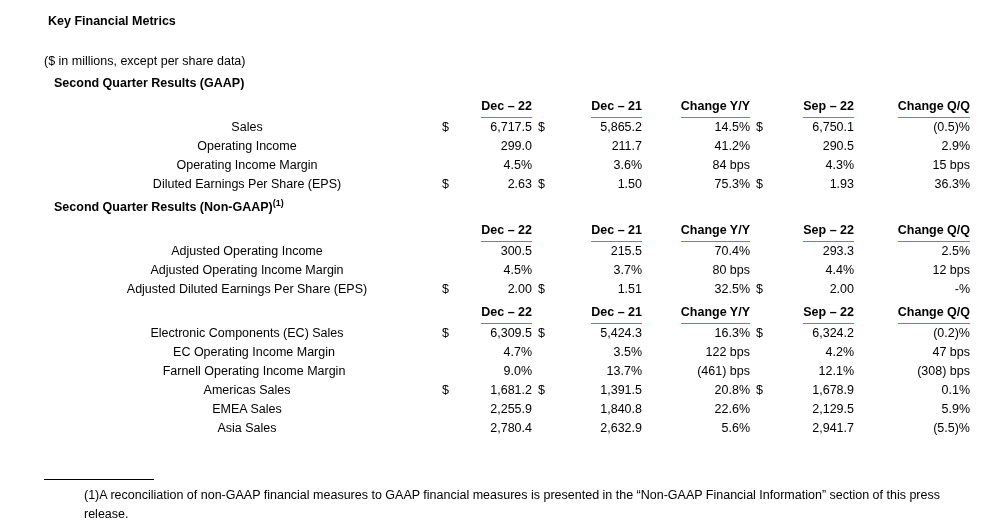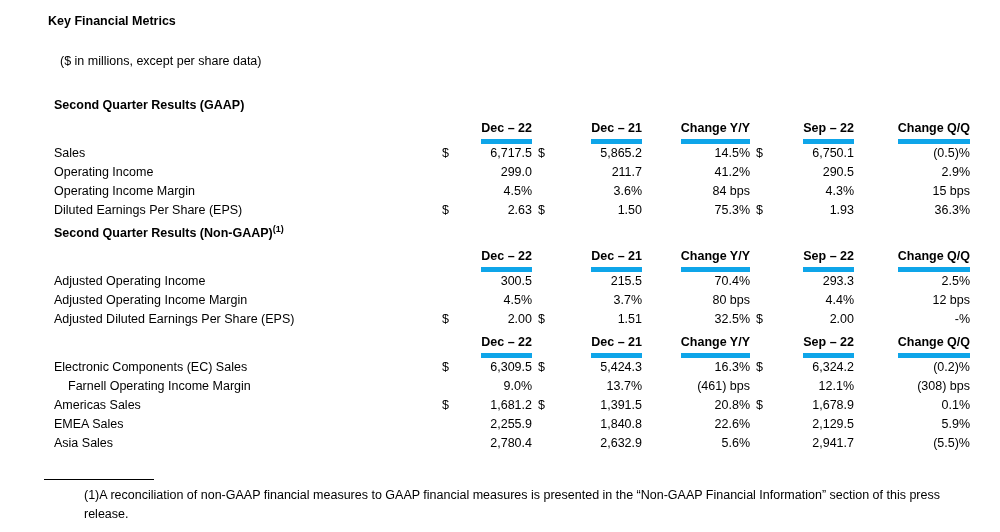--- a/index.html
+++ b/index.html
@@ -22,26 +22,26 @@
     box-sizing: border-box;
     padding: 10px 22px 0 40px;
   }
   .title {
     font-weight: bold;
     font-size: 12.5px;
     margin: 4px 0 0 8px;
   }
   .units {
     font-size: 12.5px;
-    margin: 26px 0 0 20px;
+    margin: 26px 0 0 4px;
   }
   table.fin {
     width: 100%;
     border-collapse: collapse;
-    margin-top: 28px;
+    margin-top: 6px;
     table-layout: fixed;
   }
   table.fin td {
     padding: 0;
     font-size: 12.5px;
     line-height: 19px;
     vertical-align: bottom;
     white-space: nowrap;
   }
   
@@ -58,31 +58,32 @@
   .section-head {
     font-weight: bold;
     padding-left: 14px !important;
   }
   .sup {
     font-size: 9px;
     vertical-align: super;
   }
   .rowlabel {
     padding-left: 14px !important;
+    text-align: center;
   }
   .rowlabel.indent {
     padding-left: 28px !important;
   }
   .colhead {
     font-weight: bold;
     text-align: right;
     padding-right: 4px !important;
   }
   .colhead .ul {
-    border-bottom: 5px solid #0ea5e9;
+    border-bottom: 1px solid #0ea5e9;
     padding-bottom: 1px;
     display: inline-block;
   }
   .num {
     text-align: right;
     padding-right: 4px !important;
   }
   .cur {
     text-align: left;
     padding-left: 2px !important;
@@ -265,20 +266,31 @@
         <td class="cur">$</td>
         <td class="num">6,309.5</td>
         <td class="cur">$</td>
         <td class="num">5,424.3</td>
         <td class="num">16.3%</td>
         <td class="cur">$</td>
         <td class="num">6,324.2</td>
         <td class="num">(0.2)%</td>
       </tr>
       <tr>
+        <td class="rowlabel indent">EC Operating Income Margin</td>
+        <td class="cur"></td>
+        <td class="num">4.7%</td>
+        <td class="cur"></td>
+        <td class="num">3.5%</td>
+        <td class="num">122 bps</td>
+        <td class="cur"></td>
+        <td class="num">4.2%</td>
+        <td class="num">47 bps</td>
+      </tr>
+      <tr>
         <td class="rowlabel indent">Farnell Operating Income Margin</td>
         <td class="cur"></td>
         <td class="num">9.0%</td>
         <td class="cur"></td>
         <td class="num">13.7%</td>
         <td class="num">(461) bps</td>
         <td class="cur"></td>
         <td class="num">12.1%</td>
         <td class="num">(308) bps</td>
       </tr>

